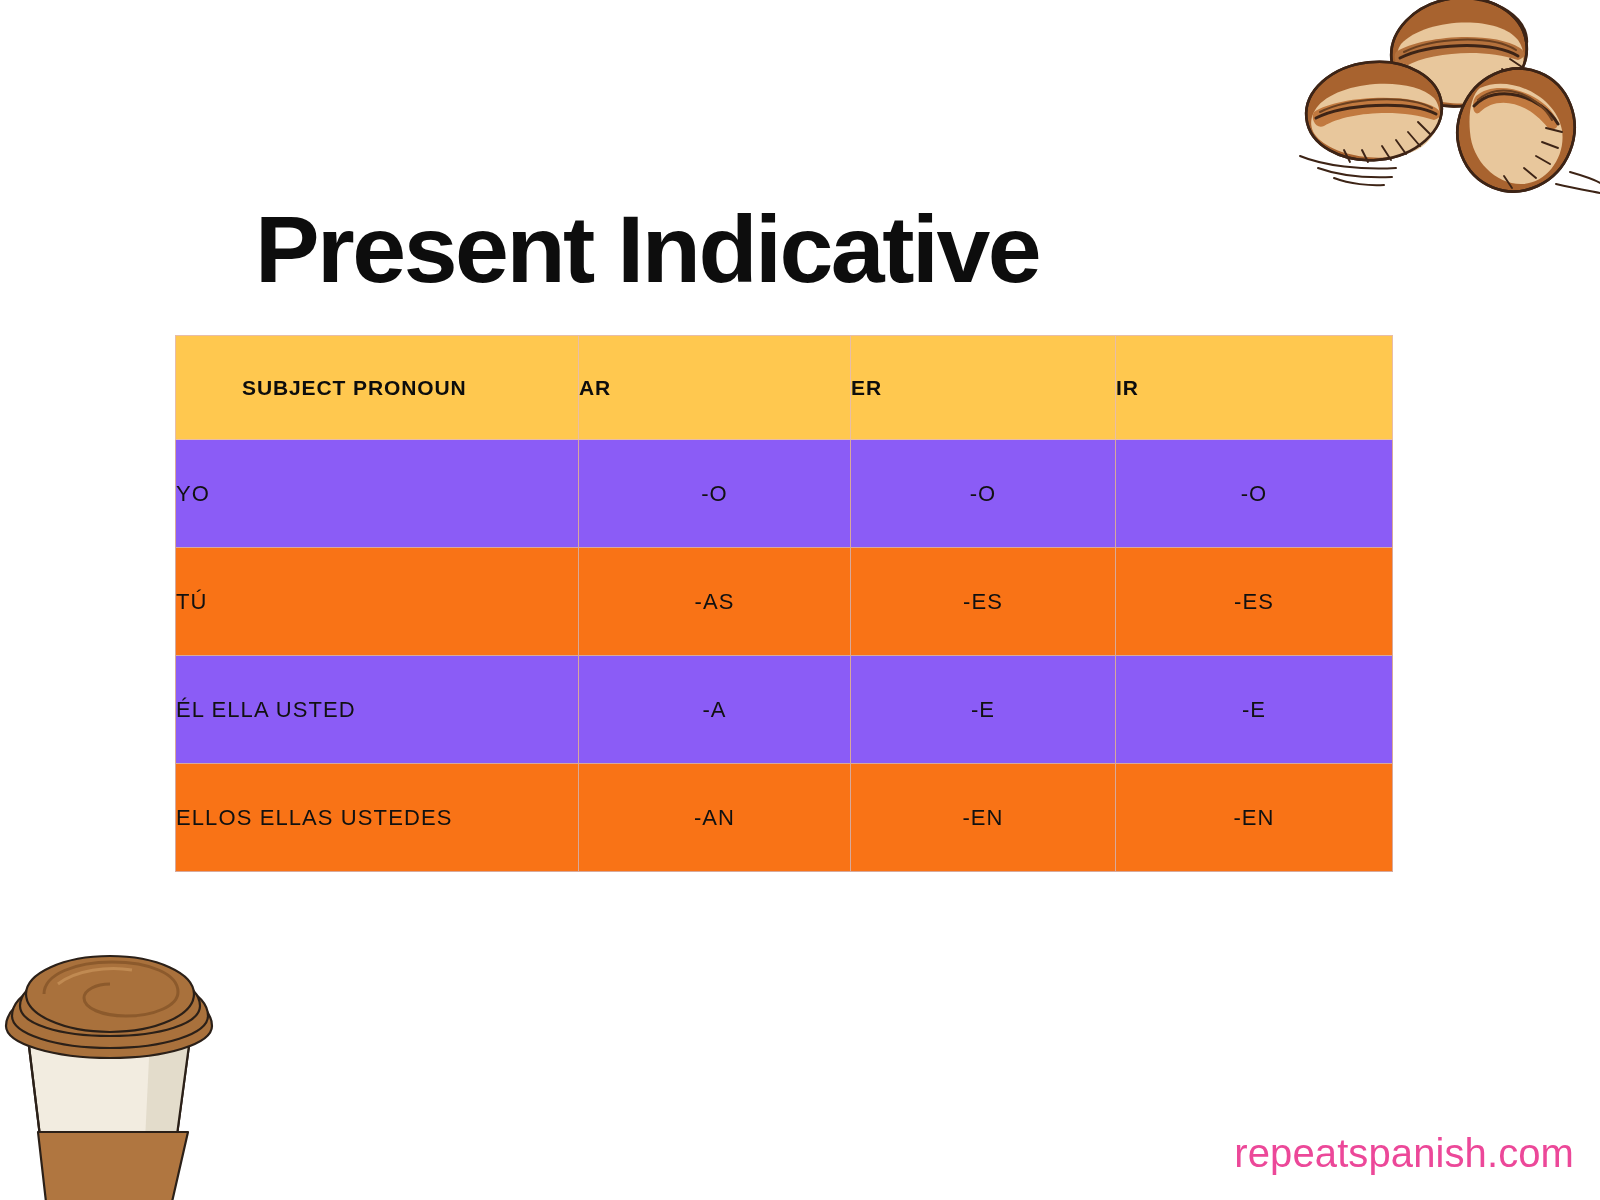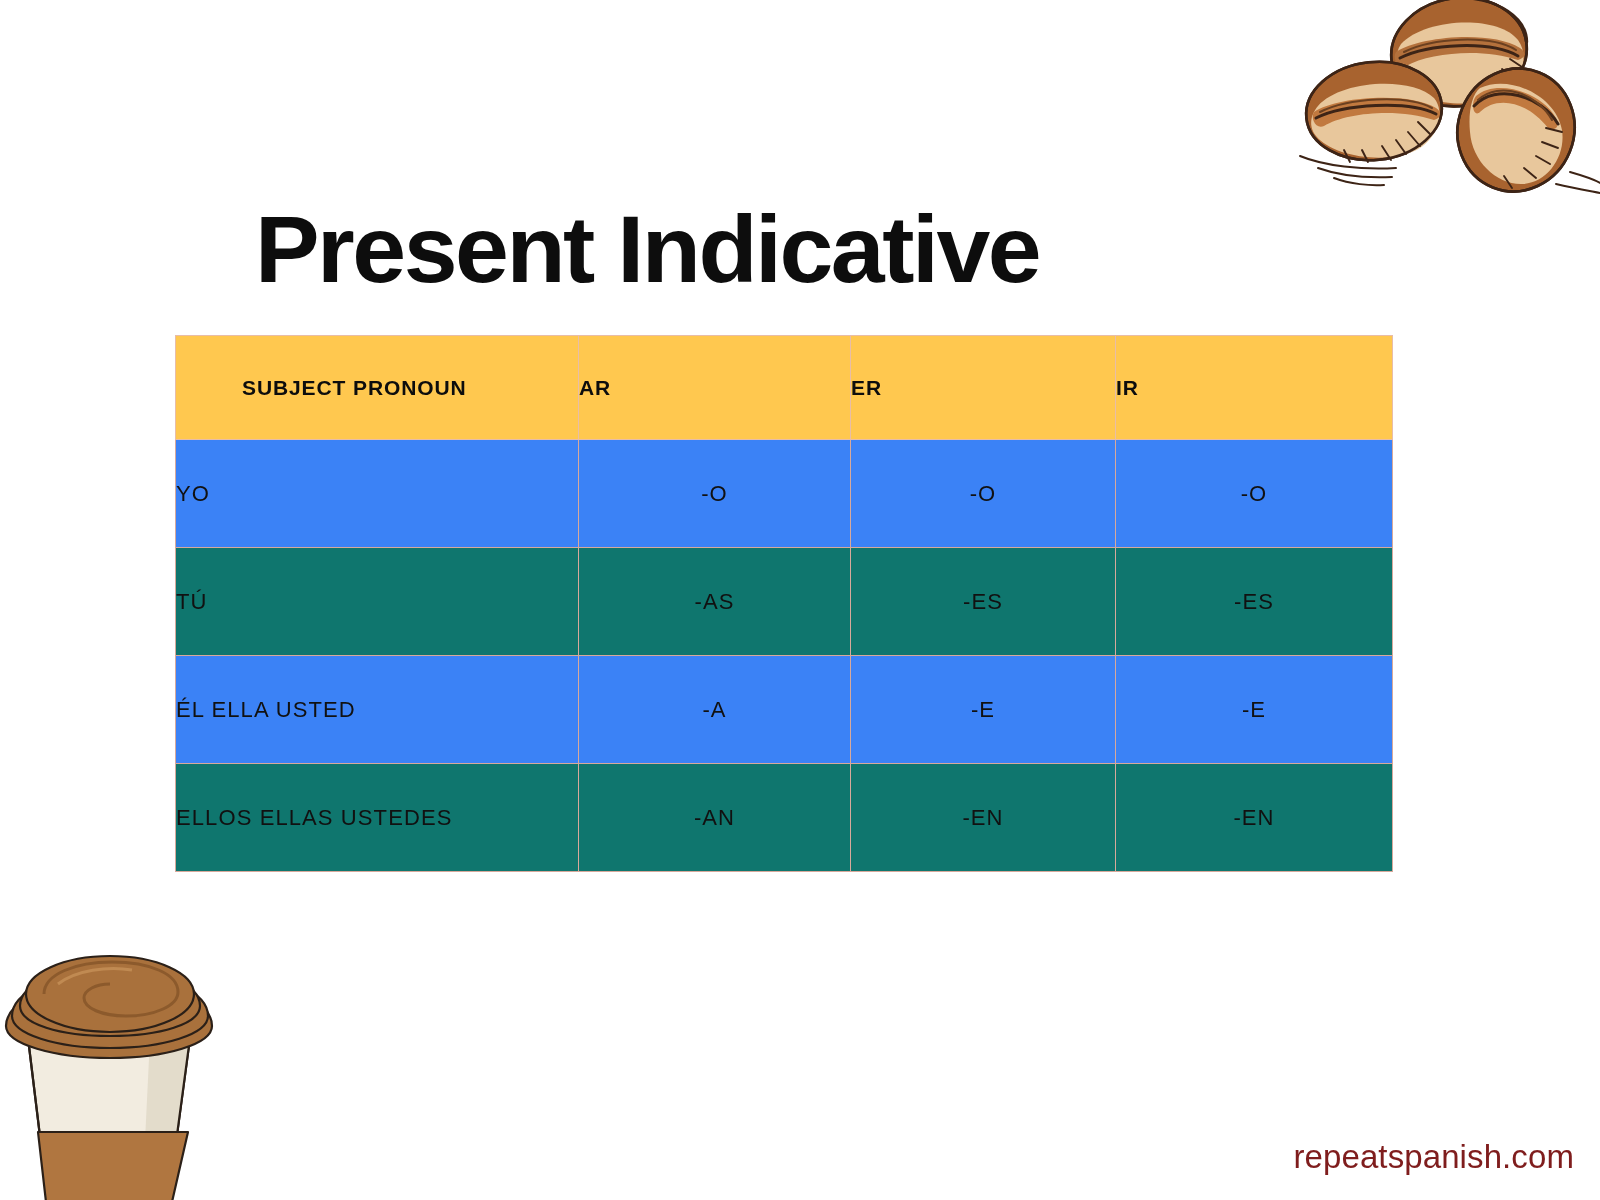--- a/index.html
+++ b/index.html
@@ -61,22 +61,22 @@
     border-color: #e8bda8;
   }
   .conj-table thead th.col-subject {
     text-align: left;
     padding-left: 66px;
   }
   .conj-table thead th.col-ending {
     text-align: left;
   }
   .conj-table tbody tr { height: 108px; }
-  .conj-table tbody tr.row-white  td { background: #3b82f6; }
-  .conj-table tbody tr.row-shaded td { background: #0f766e; }
+  .conj-table tbody tr.row-white  td { background: #8b5cf6; }
+  .conj-table tbody tr.row-shaded td { background: #f97316; }
 
   .cell-pronoun {
     text-align: left;
     padding-left: 28px;
     font-size: 22px;
     letter-spacing: 1.1px;
     color: #111111;
     font-weight: 400;
   }
   .cell-ending {
@@ -91,22 +91,22 @@
   col.c-subject { width: 403px; }
   col.c-ar      { width: 272px; }
   col.c-er      { width: 265px; }
   col.c-ir      { width: 277px; }
 
   
   .site-footer {
     position: absolute;
     right: 26px;
     bottom: 24px;
-    font-size: 33px;
-    color: #7f1d1d;
+    font-size: 40px;
+    color: #ec4899;
     letter-spacing: 0.1px;
     font-weight: 400;
   }
 
   
   .beans-art {
     position: absolute;
     right: -4px;
     top: -4px;
     width: 320px;

